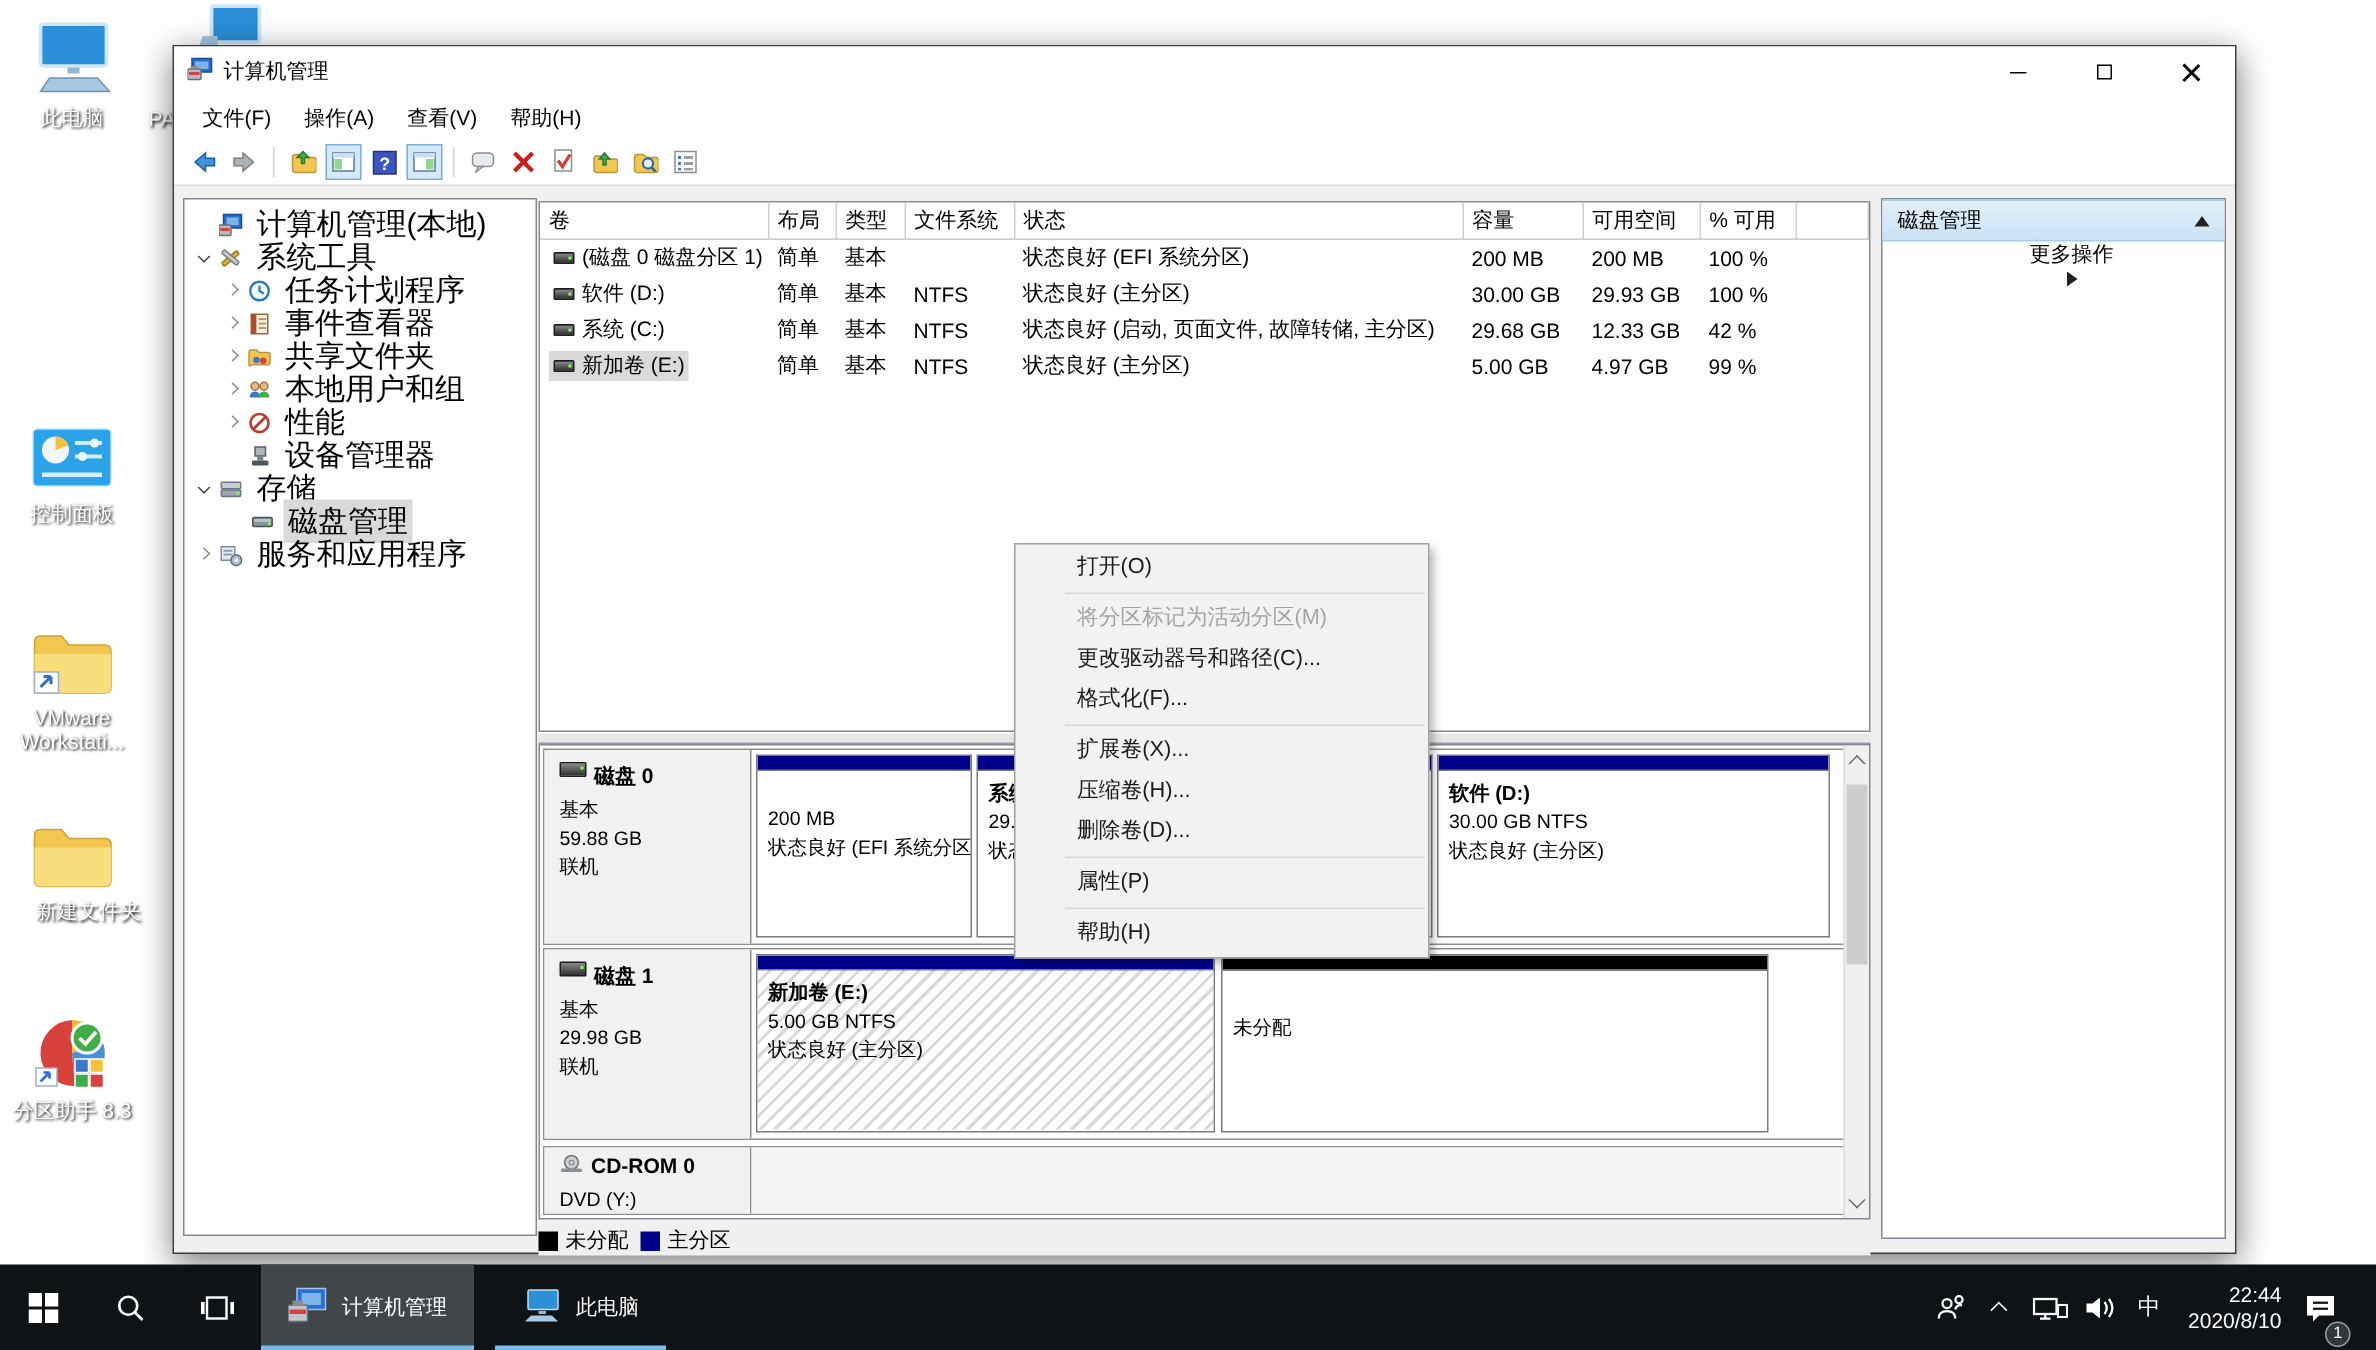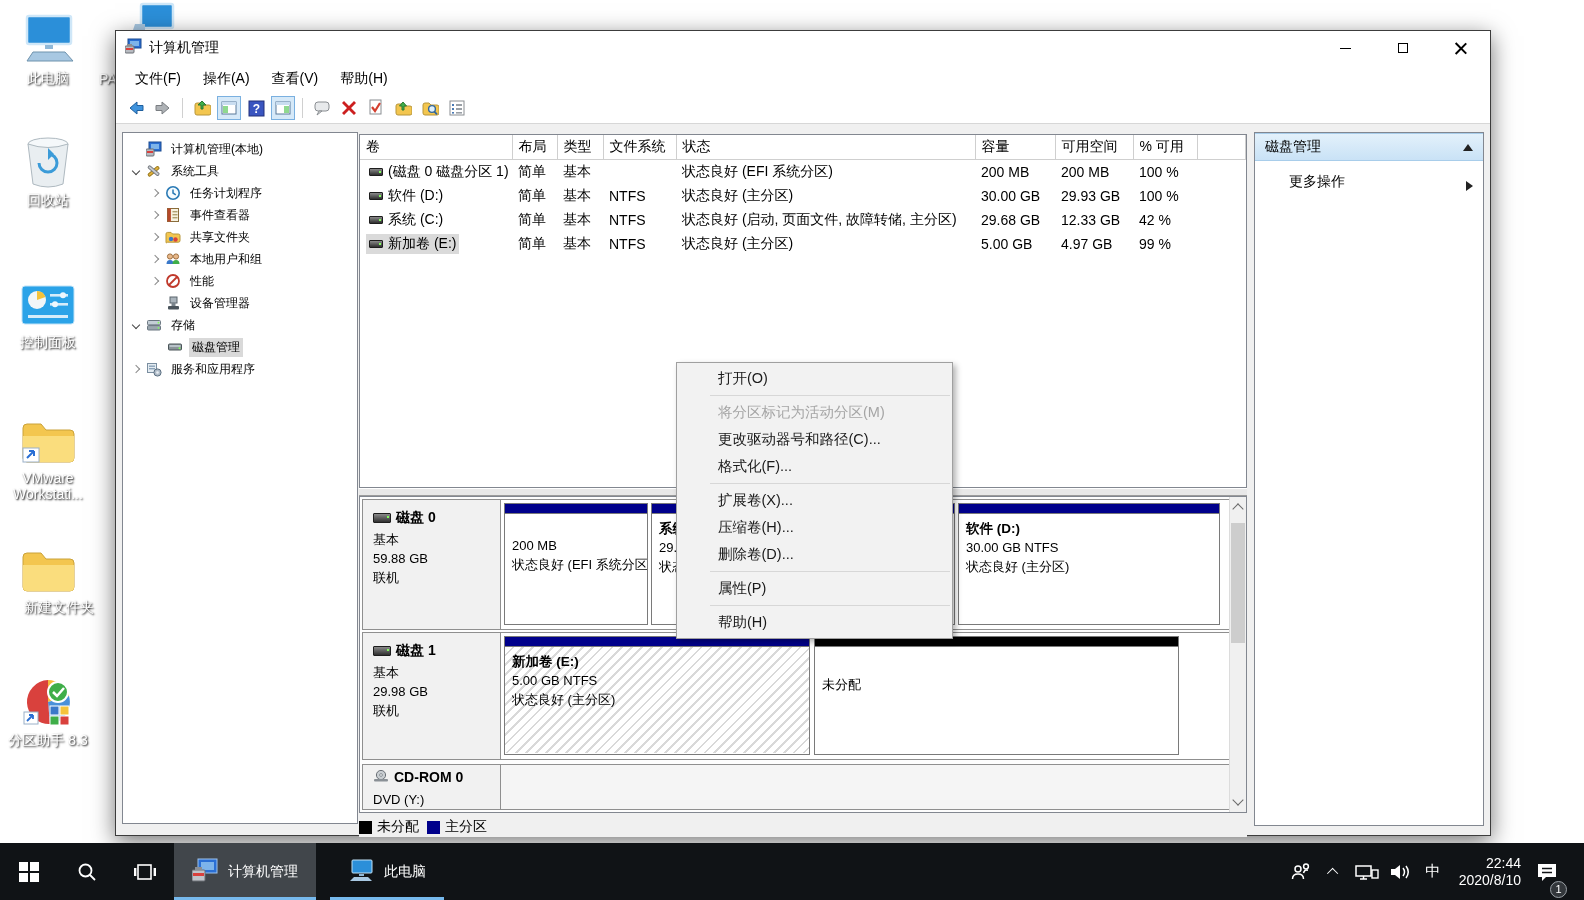--- a/index.html
+++ b/index.html
@@ -31,21 +31,21 @@
 
   .menubar { position:absolute; left:0; top:34px; right:0; height:28px; background:#fff; font-size:14px; display:flex; align-items:center; padding-left:8px; }
   .menubar .mi { padding:4px 11px; }
   .toolbar { position:absolute; left:0; top:62px; right:0; height:31px; background:#fff; border-bottom:1px solid #d7d7d7; display:flex; align-items:center; padding-left:8px; gap:3px; }
   .tbtn { width:24px; height:24px; display:flex; align-items:center; justify-content:center; border:1px solid transparent; }
   .tbtn.pressed { border:1px solid #7ab0e0; background:#d6e9f8; }
   .tsep { width:1px; height:20px; background:#d0d0d0; margin:0 4px; }
 
   
   .pane { position:absolute; background:#fff; border:1px solid #828790; }
-  .pane-tree { left:6px; top:101px; width:236px; height:692px; font-size:12px; overflow:hidden; }
+  .pane-tree { left:6px; top:101px; width:236px; height:692px; font-size:20px; overflow:hidden; }
   .tree-row { height:22px; display:flex; align-items:center; white-space:nowrap; }
   .tree-row .lbl { padding:1px 3px; }
   .tree-row.sel .lbl { background:#d9d9d9; }
   .chev { width:6px; height:6px; border-right:1.6px solid #8a8a8a; border-bottom:1.6px solid #8a8a8a; flex:none; margin:0 7px 0 4px; }
   .chev.closed { transform:rotate(-45deg); }
   .chev.open { transform:rotate(45deg); border-color:#444; }
   .chev.none { visibility:hidden; }
   .ticon { width:17px; height:16px; flex:none; margin-right:5px; }
 
   .pane-volumes { left:243px; top:103px; width:888px; height:354px; overflow:hidden; }
@@ -55,21 +55,21 @@
   .vol-cell { display:inline-flex; align-items:center; gap:5px; padding:1px 3px; }
   .vol-cell.sel { background:#dadada; }
   .hddg { width:14px; height:8px; background:linear-gradient(#8a8a8a,#2f2f2f); border:1px solid #1d1d1d; border-radius:1px; flex:none; position:relative; }
   .hddg:after { content:""; position:absolute; right:1px; top:2px; width:2px; height:2px; background:#7fff5a; }
 
   .splitter { position:absolute; left:243px; top:457px; width:888px; height:8px; background:#e8e8e8; border-top:1px solid #fff; border-bottom:1px solid #9c9c9c; }
 
   .pane-disks { left:243px; top:465px; width:888px; height:317px; background:#fdfdfd; overflow:hidden; }
   .disk-row { position:absolute; left:2px; width:869px; border:1px solid #8f8f8f; background:#fff; display:flex; }
   .disk-label { width:138px; flex:none; background:#f1f1f1; border-right:1px solid #8f8f8f; padding:8px 8px 0 10px; font-size:13px; line-height:19px; }
-  .disk-label .nm { font-weight:bold; font-size:14px; display:flex; align-items:center; gap:5px; margin-bottom:3px; }
+  .disk-label .nm { font-weight:bold; font-size:14px; display:flex; align-items:flex-start; gap:5px; margin-bottom:3px; }
   .disk-parts { position:relative; flex:1; }
   .part { position:absolute; top:3px; bottom:4px; border:1px solid #7a7a7a; background:#fff; overflow:hidden; }
   .part .strip { height:10px; background:#00008b; border-bottom:1px solid #7a7a7a; }
   .part .strip.black { background:#000; }
   .part .body { padding:5px 7px; font-size:13px; line-height:19px; white-space:nowrap; }
   .part .body b { font-size:13.5px; }
   .part.hatch .body { position:relative; height:calc(100% - 11px);
      background:repeating-linear-gradient(135deg,#ffffff 0 5px,#d9d9d9 5px 7px); }
   .part .body .txt { background:transparent; }
   .dscroll { position:absolute; right:0; top:0; width:17px; height:100%; background:#f0f0f0; border-left:1px solid #dcdcdc; }
@@ -84,21 +84,21 @@
   .sw.primary { background:#00008b; }
   .leg-item { display:flex; align-items:center; gap:5px; }
 
   .pane-actions { left:1138px; top:101px; width:230px; height:694px; font-size:14px; }
   .act-hdr { height:27px; line-height:27px; padding-left:9px; font-weight:bold; border-bottom:1px solid #d9d9d9; }
   .act-group { height:28px; display:flex; align-items:center; padding:0 10px;
       background:linear-gradient(#e3f1fb,#c9e2f6); border-top:1px solid #a8cdea; border-bottom:1px solid #a8cdea; }
   .act-group .cap { flex:1; }
   .tri-up { width:0; height:0; border-left:5px solid transparent; border-right:5px solid transparent; border-bottom:7px solid #222; }
   .tri-right { width:0; height:0; border-top:5px solid transparent; border-bottom:5px solid transparent; border-left:7px solid #222; }
-  .act-item { height:30px; display:flex; align-items:flex-end; padding:0 10px 0 34px; }
+  .act-item { height:30px; display:flex; align-items:center; padding:0 10px 0 34px;flex-direction:column; }
   .act-item .cap { flex:1; }
 
   
   .ctxmenu { position:absolute; left:676px; top:362px; width:277px; z-index:50;
      background:#f2f2f2; border:1px solid #a0a0a0; box-shadow:3px 3px 6px rgba(0,0,0,.3);
      font-size:14.5px; padding:2px 0; }
   .cmi { height:27px; line-height:27px; padding-left:41px; padding-right:18px; white-space:nowrap; color:#1a1a1a; }
   .cmi.dis { color:#a5a5a5; }
   .csep { height:1px; background:#d7d7d7; margin:3px 2px 3px 33px; }
 
@@ -124,31 +124,20 @@
     <div class="art">
       <svg width="62" height="52" viewBox="0 0 62 52">
           <rect x="10" y="2" width="44" height="28" rx="2" fill="#2b8fd9" stroke="#cfe7f8" stroke-width="2.5"></rect>
           <rect x="28" y="31" width="8" height="4" fill="#8fb8d8"></rect>
           <path d="M16 38 h32 l8 9 H10 z" fill="#a8c8e2" stroke="#6f93ad"></path>
         </svg>
     </div>
     <div>此电脑</div>
   </div>
 
-  <div class="dicon" style="left:2px; top:136px;">
-    <div class="art">
-      <svg width="50" height="52" viewBox="0 0 50 52">
-          <ellipse cx="25" cy="8" rx="20" ry="6" fill="#f5f8fa" stroke="#aeb9c0"></ellipse>
-          <path d="M5 8 L10 48 Q25 54 40 48 L45 8 Q25 15 5 8 Z" fill="#e9eef1" stroke="#aeb9c0"></path>
-          <path d="M25 18 a9 9 0 1 1 -9 9" fill="none" stroke="#3b9bd8" stroke-width="3"></path>
-          <path d="M25 12 l6 6 -6 6 z" fill="#3b9bd8"></path>
-        </svg>
-    </div>
-    <div>回收站</div>
-  </div>
 
   <div class="dicon" style="left:2px; top:278px;">
     <div class="art">
       <svg width="56" height="46" viewBox="0 0 56 46">
           <rect x="2" y="2" width="52" height="38" rx="3" fill="#2ba3e8" stroke="#bfe2f7"></rect>
           <circle cx="17" cy="16" r="9" fill="#f2f6f8"></circle>
           <path d="M17 16 L17 7 A9 9 0 0 1 25.5 13 Z" fill="#f5c33b"></path>
           <rect x="30" y="10" width="18" height="2.6" fill="#d5ecfa"></rect>
           <circle cx="43" cy="11.3" r="3" fill="#eef7fd"></circle>
           <rect x="30" y="19" width="18" height="2.6" fill="#d5ecfa"></rect>

